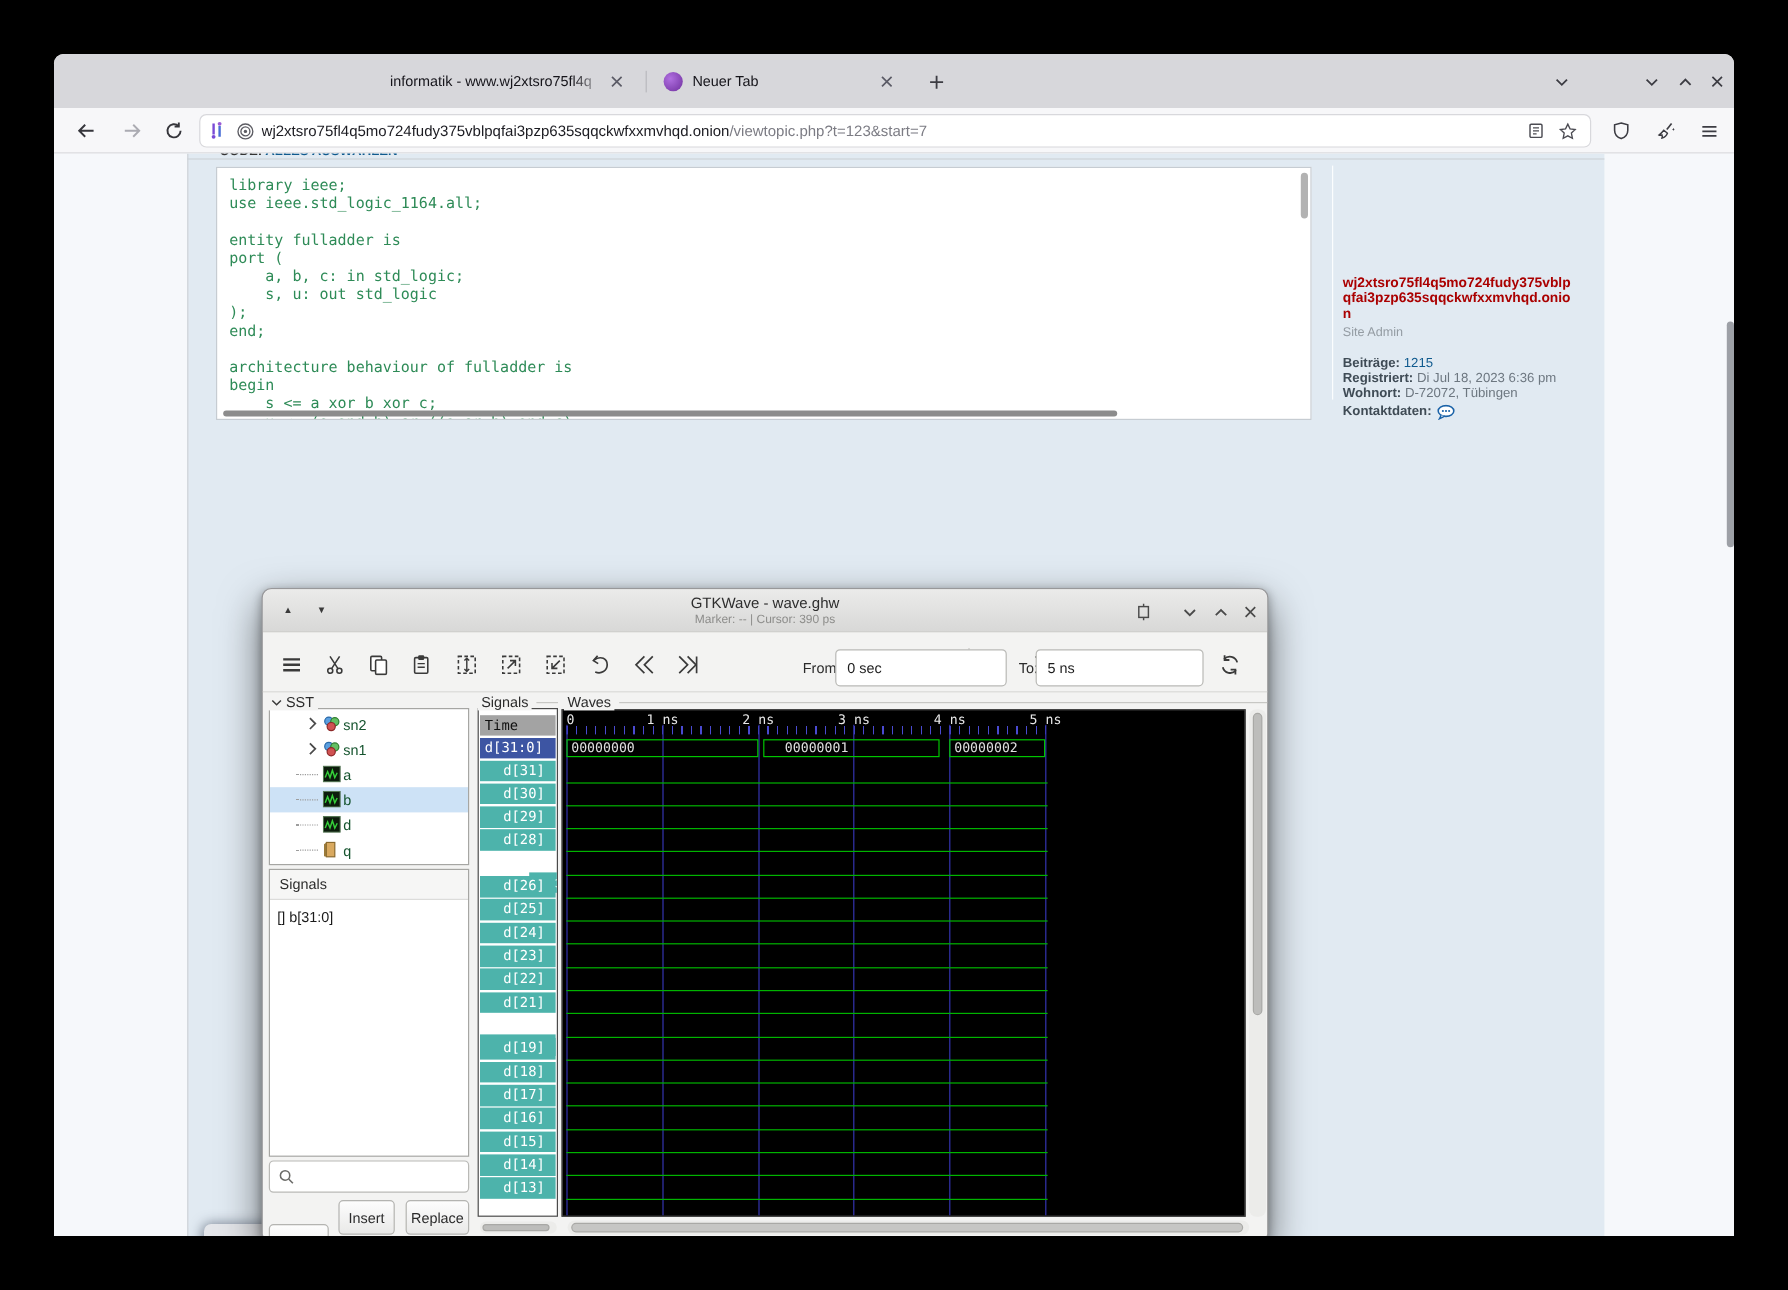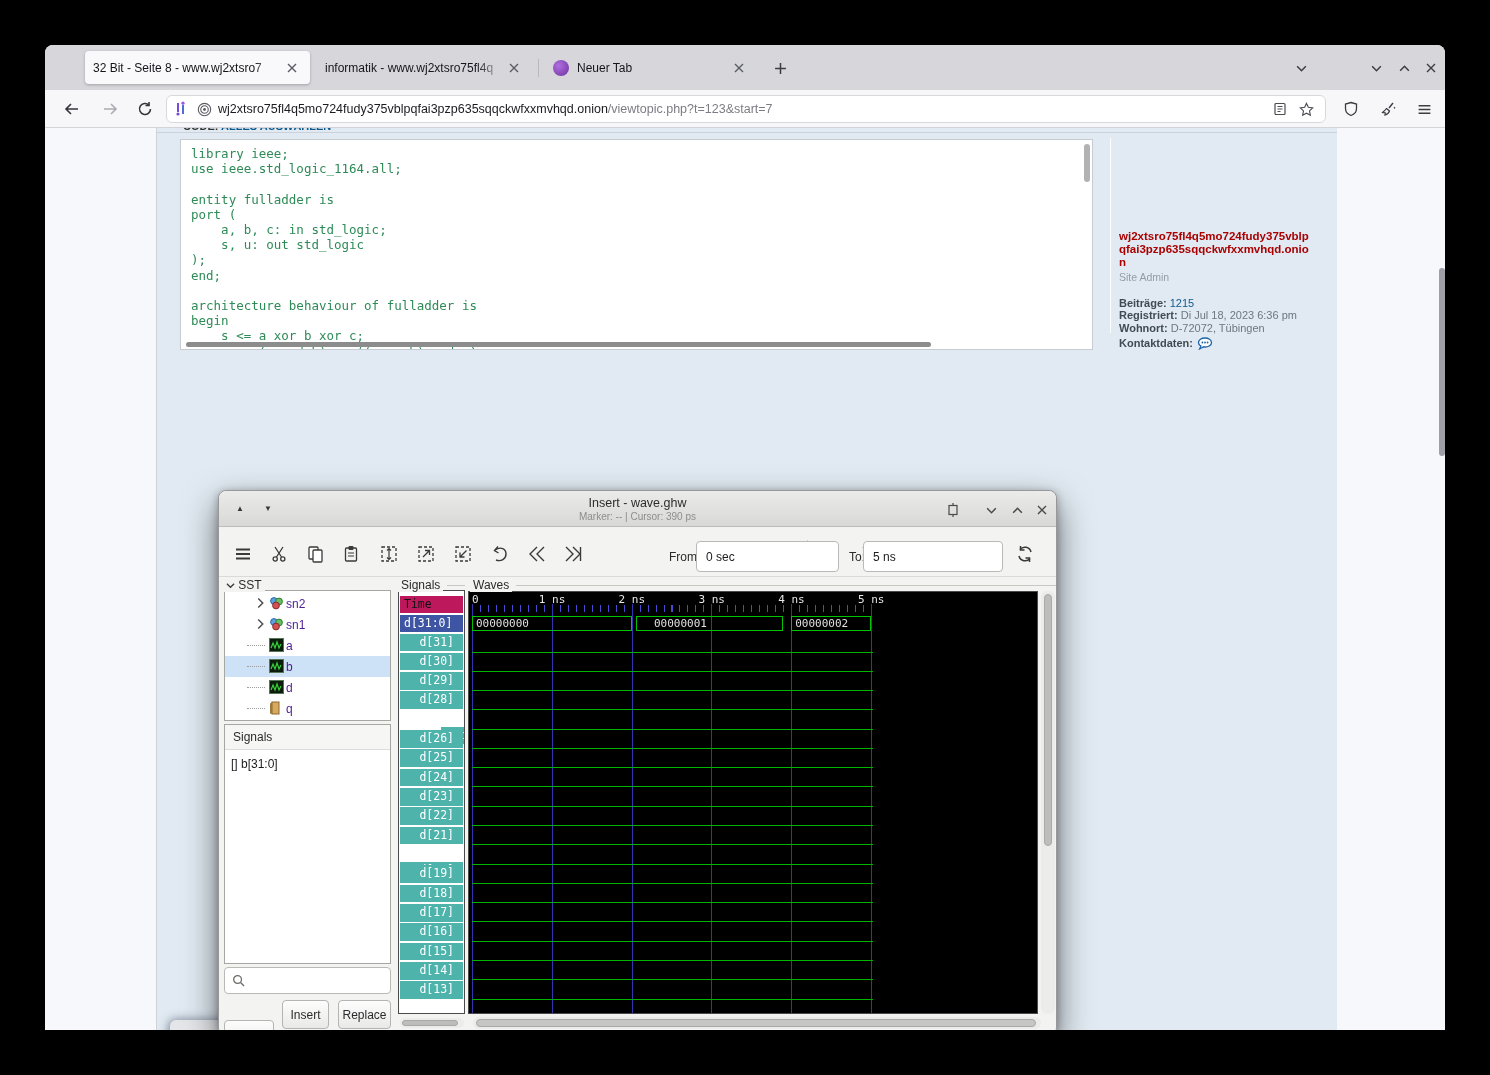--- a/index.html
+++ b/index.html
@@ -59,36 +59,36 @@
   .tool { position:absolute; top:14px; width:24px; height:24px; display:flex; align-items:center; justify-content:center; }
   .tool-sep { position:absolute; left:588px; top:12px; width:1px; height:28px; background:#c9c9c6; }
   .gw-lbl { position:absolute; top:22px; font-size:12px; color:#2b2b2b; }
   .gw-entry { position:absolute; top:13px; height:31px; background:#fff; border:1px solid #b9b9b6; border-radius:4px; font-size:12px; color:#1c1c1c; display:flex; align-items:center; padding-left:9px; }
 
   .flabel { position:absolute; font-size:12px; color:#2b2b2b; background:#f3f3f2; padding:0 3px; z-index:2; }
   .fline { position:absolute; height:1px; background:#c7c7c4; }
 
   
   .sst-box { position:absolute; left:5px; top:99px; width:167px; height:131px; background:#fff; border:1px solid #a6a6a3; overflow:hidden; }
-  .tree-row { position:absolute; left:0; width:100%; height:21px; display:flex; align-items:center; font-size:12px; color:#4c1d95; }
+  .tree-row { position:absolute; left:0; width:100%; height:21px; display:flex; align-items:center; font-size:12px; color:#14532d; }
   .tree-row.sel { background:#cde2f6; }
   .tree-stub { position:absolute; left:22px; top:10px; width:18px; border-top:1px dotted #9d9d9d; }
   .tree-chev { position:absolute; left:31px; top:4px; color:#4c4c4c; }
   .tree-ic { position:absolute; left:44px; top:3px; }
   .tree-txt { position:absolute; left:61px; }
   .sig-box { position:absolute; left:5px; top:233px; width:167px; height:240px; background:#fff; border:1px solid #a6a6a3; }
   .sig-box-head { height:25px; border-bottom:1px solid #dcdcda; font-size:12px; color:#2b2b2b; display:flex; align-items:center; padding-left:8px; background:#f6f6f5; }
   .sig-box-item { font-size:12px; color:#1b1b1b; padding:7px 0 0 6px; }
   .gw-search { position:absolute; left:5px; top:476px; width:167px; height:27px; background:#fff; border:1px solid #b9b9b6; border-radius:4px; display:flex; align-items:center; padding-left:7px; }
   .gw-btn { position:absolute; top:509px; height:29px; background:linear-gradient(#fdfdfd,#e9e9e8); border:1px solid #b4b4b1; border-radius:4px; font-size:12px; color:#2b2b2b; display:flex; align-items:center; justify-content:center; }
 
   
   .mid-box { position:absolute; left:179px; top:99px; width:67px; height:424px; background:#fff; border:1px solid #4a4a4a; overflow:hidden; }
   .cell { position:absolute; left:1px; width:63px; height:17.4px; font-family:"DejaVu Sans Mono",monospace; font-size:11.5px; line-height:17px; color:#fff; }
-  .cell.time { background:#be185d; color:#111; padding-left:4px; }
+  .cell.time { background:#a3a3a3; color:#111; padding-left:4px; }
   .cell.bus { background:#3d55a3; padding-left:4px; }
   .cell.bit { background:#4db3ab; text-align:right; padding-right:9px; }
   .mid-hscroll { position:absolute; left:181px; top:527px; width:64px; height:10px; background:#ececea; border-radius:5px; }
   .mid-hscroll .thumb { position:absolute; left:2px; top:2px; width:56px; height:6px; background:#bdbdbb; border:1px solid #a9a9a6; border-radius:4px; }
 
   
   .canvas { position:absolute; left:249px; top:100px; width:570px; height:423px; background:#000; border:1px solid #4a4a4a; overflow:hidden; }
   .ruler-lbl { position:absolute; top:1px; font-family:"DejaVu Sans Mono",monospace; font-size:11px; color:#e8e8e8; white-space:nowrap; }
   .ticks { position:absolute; left:3px; top:13px; width:401px; height:7px; background:repeating-linear-gradient(90deg,#4a4ad2 0,#4a4ad2 1px,transparent 1px,transparent 7.98px); }
   .gridline { position:absolute; top:12px; width:1px; height:409px; background:#3434b0; }
@@ -101,28 +101,20 @@
 
   svg { display:block; }
 </style>
 </head>
 <body>
 
 <div class="abs" style="left:0;top:0;width:1490px;height:1075px;background:#000;">
 <div class="browser">
 
   <div class="tabbar">
-    <div class="tab active" style="left:40px;width:225px;">
-      <span class="tab-title">32 Bit - Seite 8 - www.wj2xtsro7</span>
-      <span class="tab-close">
-            <svg width="10" height="10" viewBox="0 0 10 10">
-              <path d="M1 1l8 8M9 1l-8 8" stroke="#5b5b66" stroke-width="1.4"></path>
-            </svg>
-          </span>
-    </div>
     <div class="tab" style="left:272px;width:215px;">
       <span class="tab-title">informatik - www.wj2xtsro75fl4q</span>
       <span class="tab-close">
             <svg width="10" height="10" viewBox="0 0 10 10">
               <path d="M1 1l8 8M9 1l-8 8" stroke="#5b5b66" stroke-width="1.4"></path>
             </svg>
           </span>
     </div>
     <div class="tab-sep" style="left:493px;"></div>
     <div class="tab" style="left:500px;width:212px;">
@@ -276,21 +268,21 @@
       </dl>
     </div>
 
     <div class="bottom-shadow"></div>
     <div class="page-scroll-thumb"></div>
 
     <div class="gtkwave">
       <div class="gw-title">
         <span class="gw-tri" style="left:17px;">▲</span>
         <span class="gw-tri" style="left:45px;">▼</span>
-        <div class="gw-title-text">Insert - wave.ghw</div>
+        <div class="gw-title-text">GTKWave - wave.ghw</div>
         <div class="gw-title-sub">Marker: --  |  Cursor: 390 ps</div>
         <span class="gw-tb-ic" style="left:723px;">
               <svg width="14" height="14" viewBox="0 0 14 14">
                 <rect x="3" y="2.5" width="8" height="9" stroke="#4a4a4a" fill="none" stroke-width="1.2"></rect>
                 <path d="M7 0v2M7 12v2" stroke="#4a4a4a" stroke-width="1.2"></path>
               </svg>
             </span>
         <span class="gw-tb-ic" style="left:761px;">
               <svg width="13" height="13" viewBox="0 0 12 12">
                 <path d="M2 4l4 4 4-4" stroke="#4a4a4a" stroke-width="1.4" fill="none"></path>

